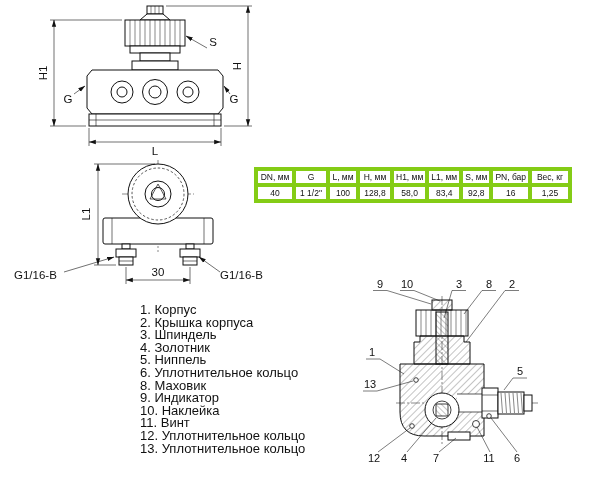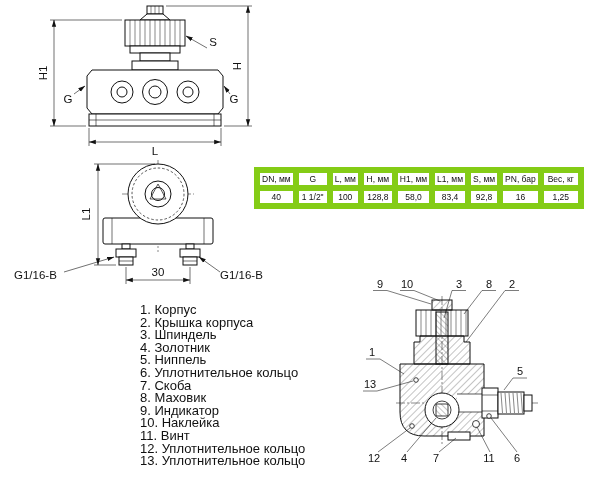--- a/index.html
+++ b/index.html
@@ -8,21 +8,21 @@
   .page { position:relative; width:600px; height:500px; background:#fff; overflow:hidden; }
   svg { position:absolute; }
   #front-view { left:20px; top:4px; }
   #top-view { left:8px; top:160px; }
   #section-view { left:352px; top:276px; }
   svg text { font-family:"Liberation Sans", sans-serif; fill:#111; }
   .dim-text { font-size:11.5px; }
   .callout-text { font-size:11px; }
   .spec-table { position:absolute; left:254px; top:167px; border-collapse:collapse; }
   .spec-table th, .spec-table td {
-    border:6px solid #84cc16; font-weight:normal; font-size:8.5px; color:#111;
+    border:4px solid #84cc16; font-weight:normal; font-size:8.5px; color:#111;
     padding:1px 2px; text-align:center; white-space:nowrap; height:12px;
   }
   .spec-table th:nth-child(1), .spec-table td:nth-child(1){ min-width:38px; }
   .spec-table th:nth-child(2), .spec-table td:nth-child(2){ min-width:34px; }
   .spec-table th:nth-child(3), .spec-table td:nth-child(3){ min-width:30px;text-align:center; }
   .spec-table th:nth-child(4), .spec-table td:nth-child(4){ min-width:34px; }
   .spec-table th:nth-child(5), .spec-table td:nth-child(5){ min-width:34px; }
   .spec-table th:nth-child(6), .spec-table td:nth-child(6){ min-width:34px;margin-top:12px; }
   .spec-table th:nth-child(7), .spec-table td:nth-child(7){ min-width:30px; }
   .spec-table th:nth-child(8), .spec-table td:nth-child(8){ min-width:38px; }
@@ -169,21 +169,20 @@
   </tbody>
     </table>
 
   <div class="parts-list">
     <div class="part-item">1. Корпус</div>
     <div class="part-item">2. Крышка корпуса</div>
     <div class="part-item">3. Шпиндель</div>
     <div class="part-item">4. Золотник</div>
     <div class="part-item">5. Ниппель</div>
     <div class="part-item">6. Уплотнительное кольцо</div>
-    <div class="part-item">7. Скоба</div>
     <div class="part-item">8. Маховик</div>
     <div class="part-item">9. Индикатор</div>
     <div class="part-item">10. Наклейка</div>
     <div class="part-item">11. Винт</div>
     <div class="part-item">12. Уплотнительное кольцо</div>
     <div class="part-item">13. Уплотнительное кольцо</div>
   </div>
 
   <svg id="section-view" width="235" height="205" viewBox="0 0 235 205">
     <defs>

